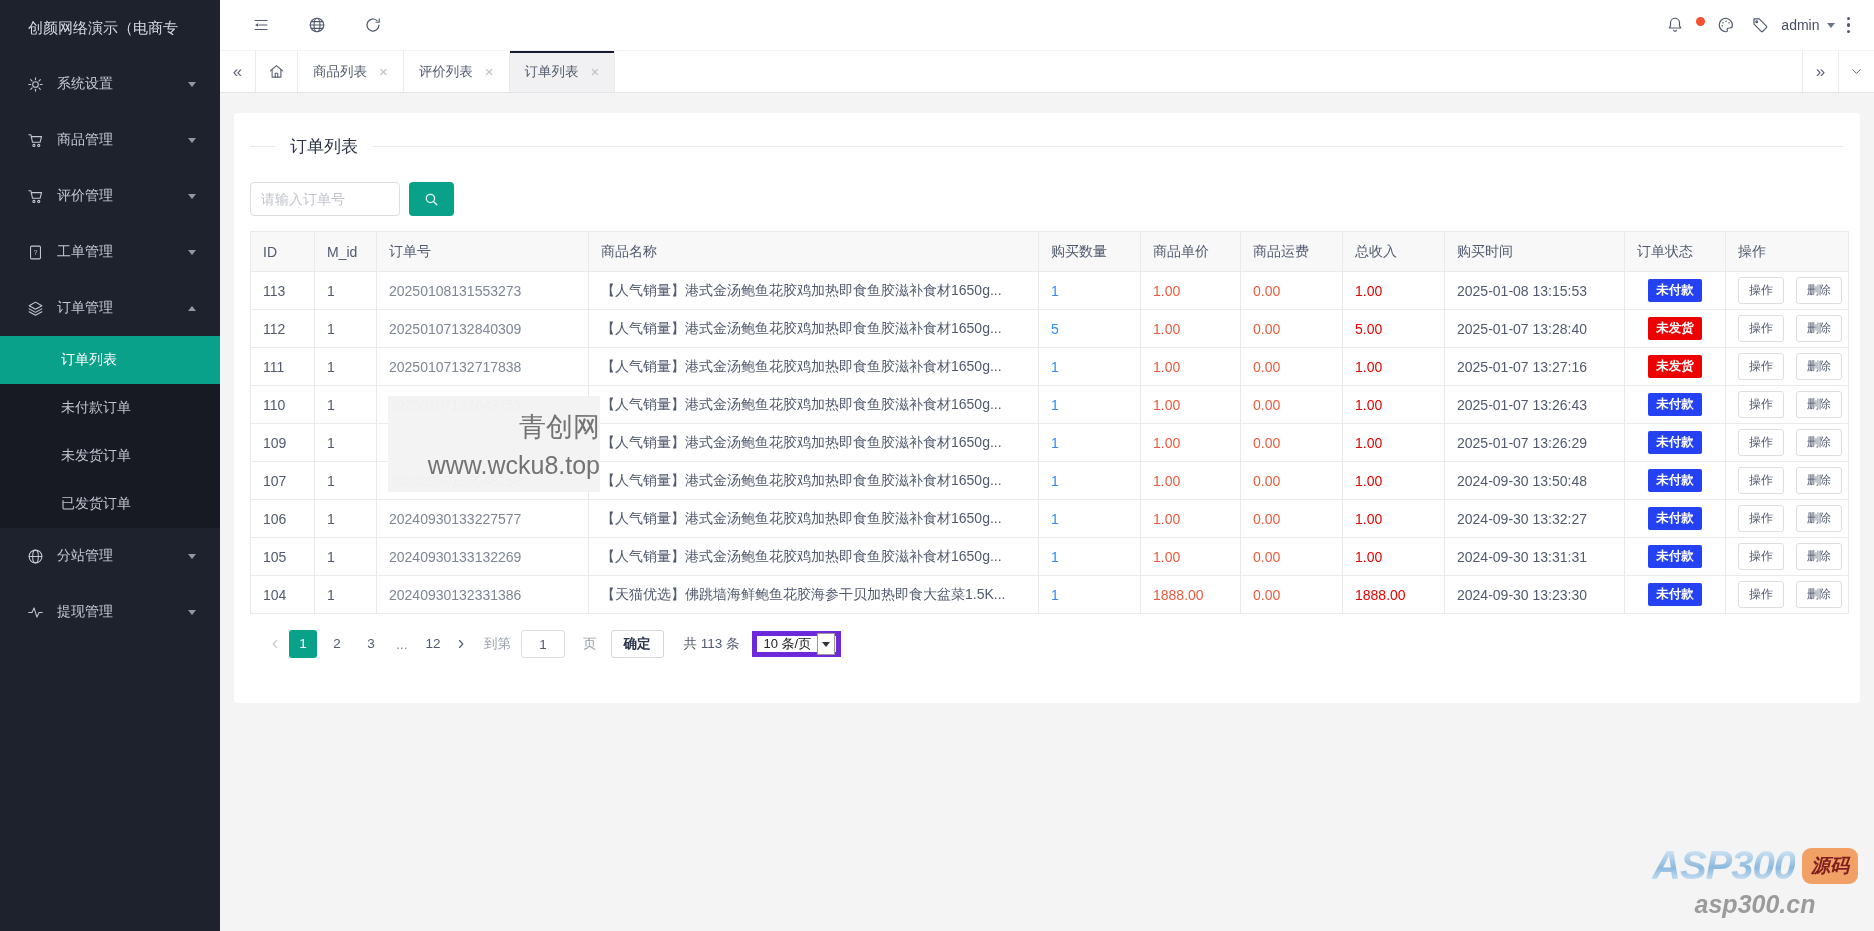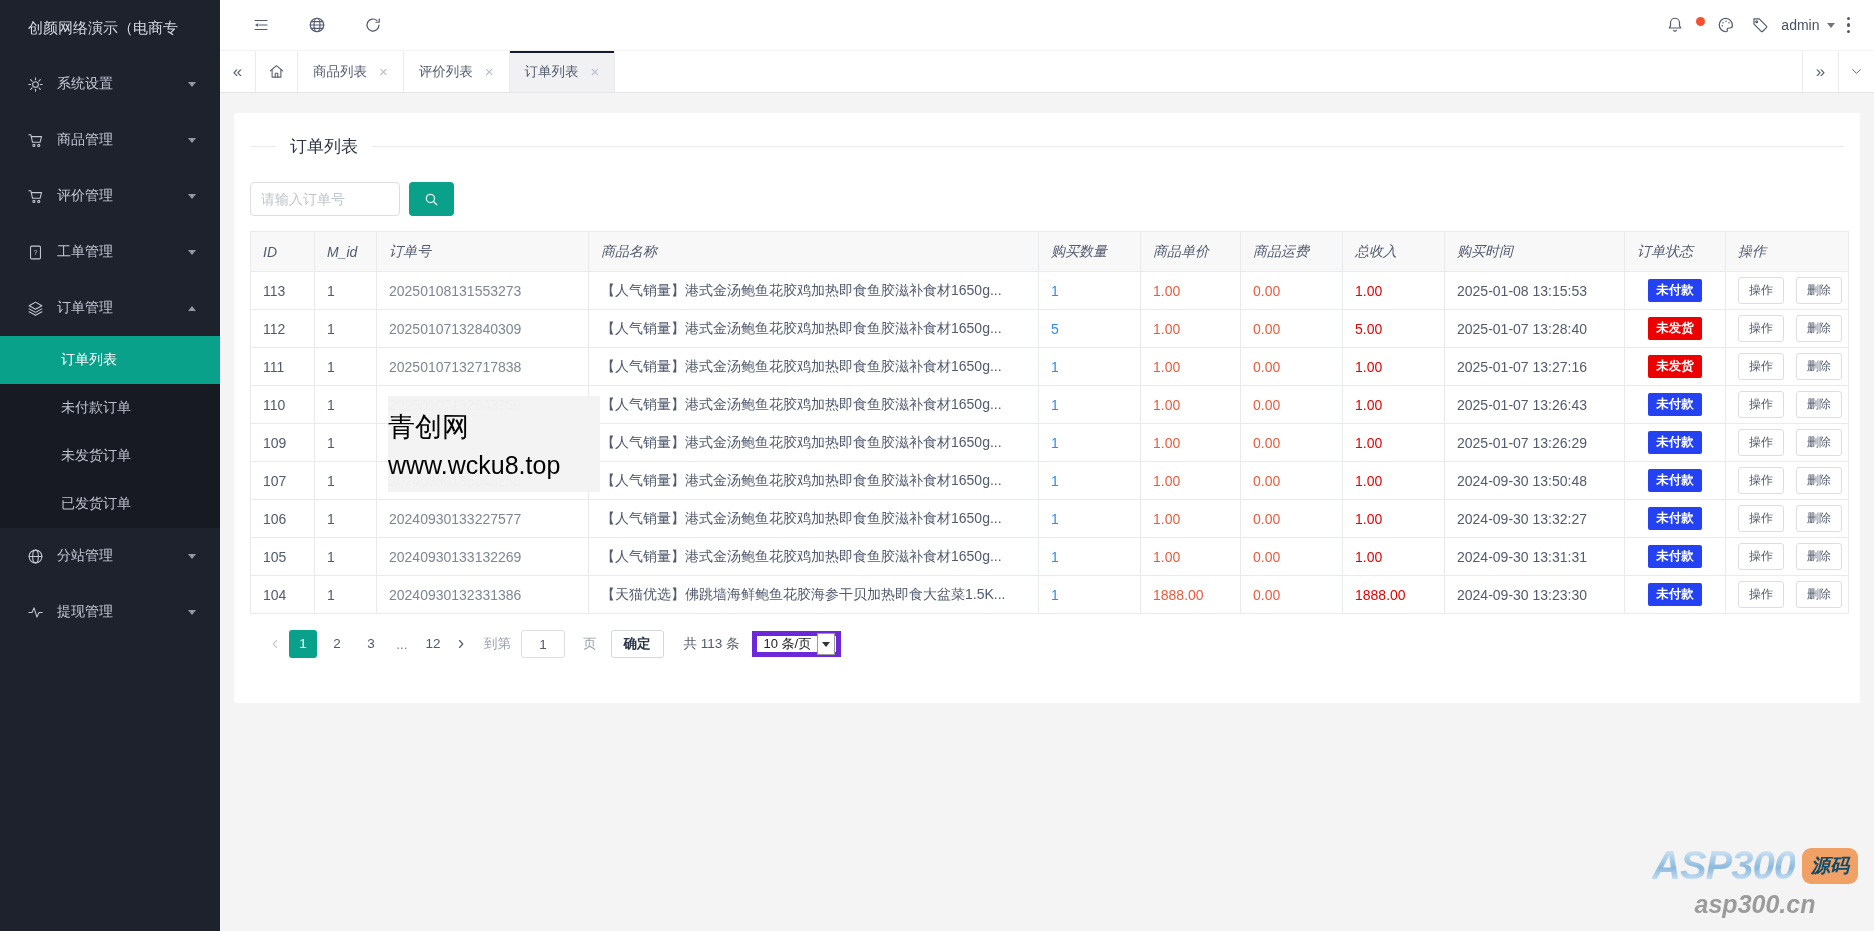--- a/index.html
+++ b/index.html
@@ -58,21 +58,21 @@
   .divider .ttl{margin:0 14px;font-size:17px;color:#2a3granite;color:#2b3448;font-weight:500;}
 
   .search-row{margin-top:24px;display:flex;align-items:center;}
   .search-input{width:150px;height:34px;border:1px solid #dcdee2;border-radius:4px;padding:0 10px;font-size:14px;color:#515a6e;outline:none;}
   .search-input::placeholder{color:#c0c4cc;}
   .search-btn{width:45px;height:34px;margin-left:9px;background:var(--accent);border:none;border-radius:4px;display:flex;align-items:center;justify-content:center;cursor:pointer;}
   .search-btn svg{width:17px;height:17px;stroke:rgba(255,255,255,.92);fill:none;stroke-width:1.8;stroke-linecap:round;}
 
   table{border-collapse:collapse;table-layout:fixed;width:1598px;margin-top:15px;font-size:14px;color:#515a6e;}
   th,td{border:1px solid #e8eaec;padding:0 12px;text-align:left;white-space:nowrap;overflow:hidden;}
-  thead th{height:40px;background:#f8f8f9;font-weight:400;color:#515a6e;font-style:italic;}
+  thead th{height:40px;background:#f8f8f9;font-weight:400;color:#515a6e;}
   tbody td{height:38px;}
   td.c-order{color:#7e8694;}
   td.c-qty{color:var(--qty);}
   td.c-price{color:var(--price);}
   td.c-total{color:var(--total);}
   td.c-status{text-align:center;}
   .badge{display:inline-block;padding:5px 8px;border-radius:2px;color:#fff;font-size:12.5px;font-weight:700;line-height:1;}
   .mini-btn{background:#fff;border:1px solid #dcdee2;border-radius:3px;color:#515a6e;font-size:12px;padding:4px 10px;cursor:pointer;font-family:inherit;}
   .mini-btn + .mini-btn{margin-left:8px;}
 
@@ -86,29 +86,29 @@
   .jump-label{color:#9aa1ad;margin:0 4px 0 12px;}
   .jump-input{width:44px;height:28px;border:1px solid #dcdee2;border-radius:3px;text-align:center;font-size:13.5px;color:#515a6e;outline:none;margin:0 6px;}
   .confirm-btn{height:28px;margin-left:10px;padding:0 12px;background:#fff;border:1px solid #d4d8de;border-radius:3px;font-size:13.5px;font-weight:700;color:#2b3448;cursor:pointer;font-family:inherit;}
   .total-count{margin-left:20px;}
   .size-select{margin-left:12px;height:26px;border:5px solid #6d28d9;background:#fff;display:flex;align-items:center;padding-left:7px;cursor:pointer;}
   .size-select .val{font-size:13px;color:#222;}
   .size-select .arrow{width:18px;height:22px;border:1px solid #9a9a9a;margin:0 1px 0 6px;display:flex;align-items:center;justify-content:center;background:#fff;}
   .size-select .arrow i{width:0;height:0;border-left:4.5px solid transparent;border-right:4.5px solid transparent;border-top:5.5px solid #333;}
 
   
-  .wm-center{position:absolute;left:388px;top:396px;width:212px;height:96px;background:rgba(243,243,243,.97);z-index:5;display:flex;flex-direction:column;align-items:flex-start;justify-content:center;color:#000000;}
+  .wm-center{position:absolute;left:388px;top:396px;width:212px;height:96px;background:rgba(243,243,243,.97);z-index:5;display:flex;flex-direction:column;align-items:flex-end;justify-content:center;color:#737373;}
   .wm-center .l1{font-size:27px;}
   .wm-center .l2{font-size:25px;margin-top:6px;}
   .wm-corner{position:absolute;right:16px;bottom:12px;text-align:center;z-index:5;}
   .brand-row{display:flex;align-items:center;gap:7px;justify-content:center;}
   .brand{font-size:40px;font-weight:700;font-style:italic;letter-spacing:-1px;
     background:linear-gradient(180deg,#e9f5fd 0%,#8cb9de 55%,#f0f8ff 100%);
     -webkit-background-clip:text;background-clip:text;-webkit-text-fill-color:transparent;}
-  .brand-badge{background:#f1a166;color:#0c4a6e;font-style:italic;font-weight:700;font-size:19px;padding:5px 9px;border-radius:9px;}
+  .brand-badge{background:#f1a166;color:#7f1d1d;font-style:italic;font-weight:700;font-size:19px;padding:5px 9px;border-radius:9px;}
   .brand-site{font-size:25px;font-weight:700;font-style:italic;color:#9b9b9b;margin-top:2px;}
 </style>
 </head>
 <body>
 
 <aside class="sidebar">
   <div class="sb-title">创颜网络演示（电商专</div>
 
   <div class="sb-item">
     <span>

